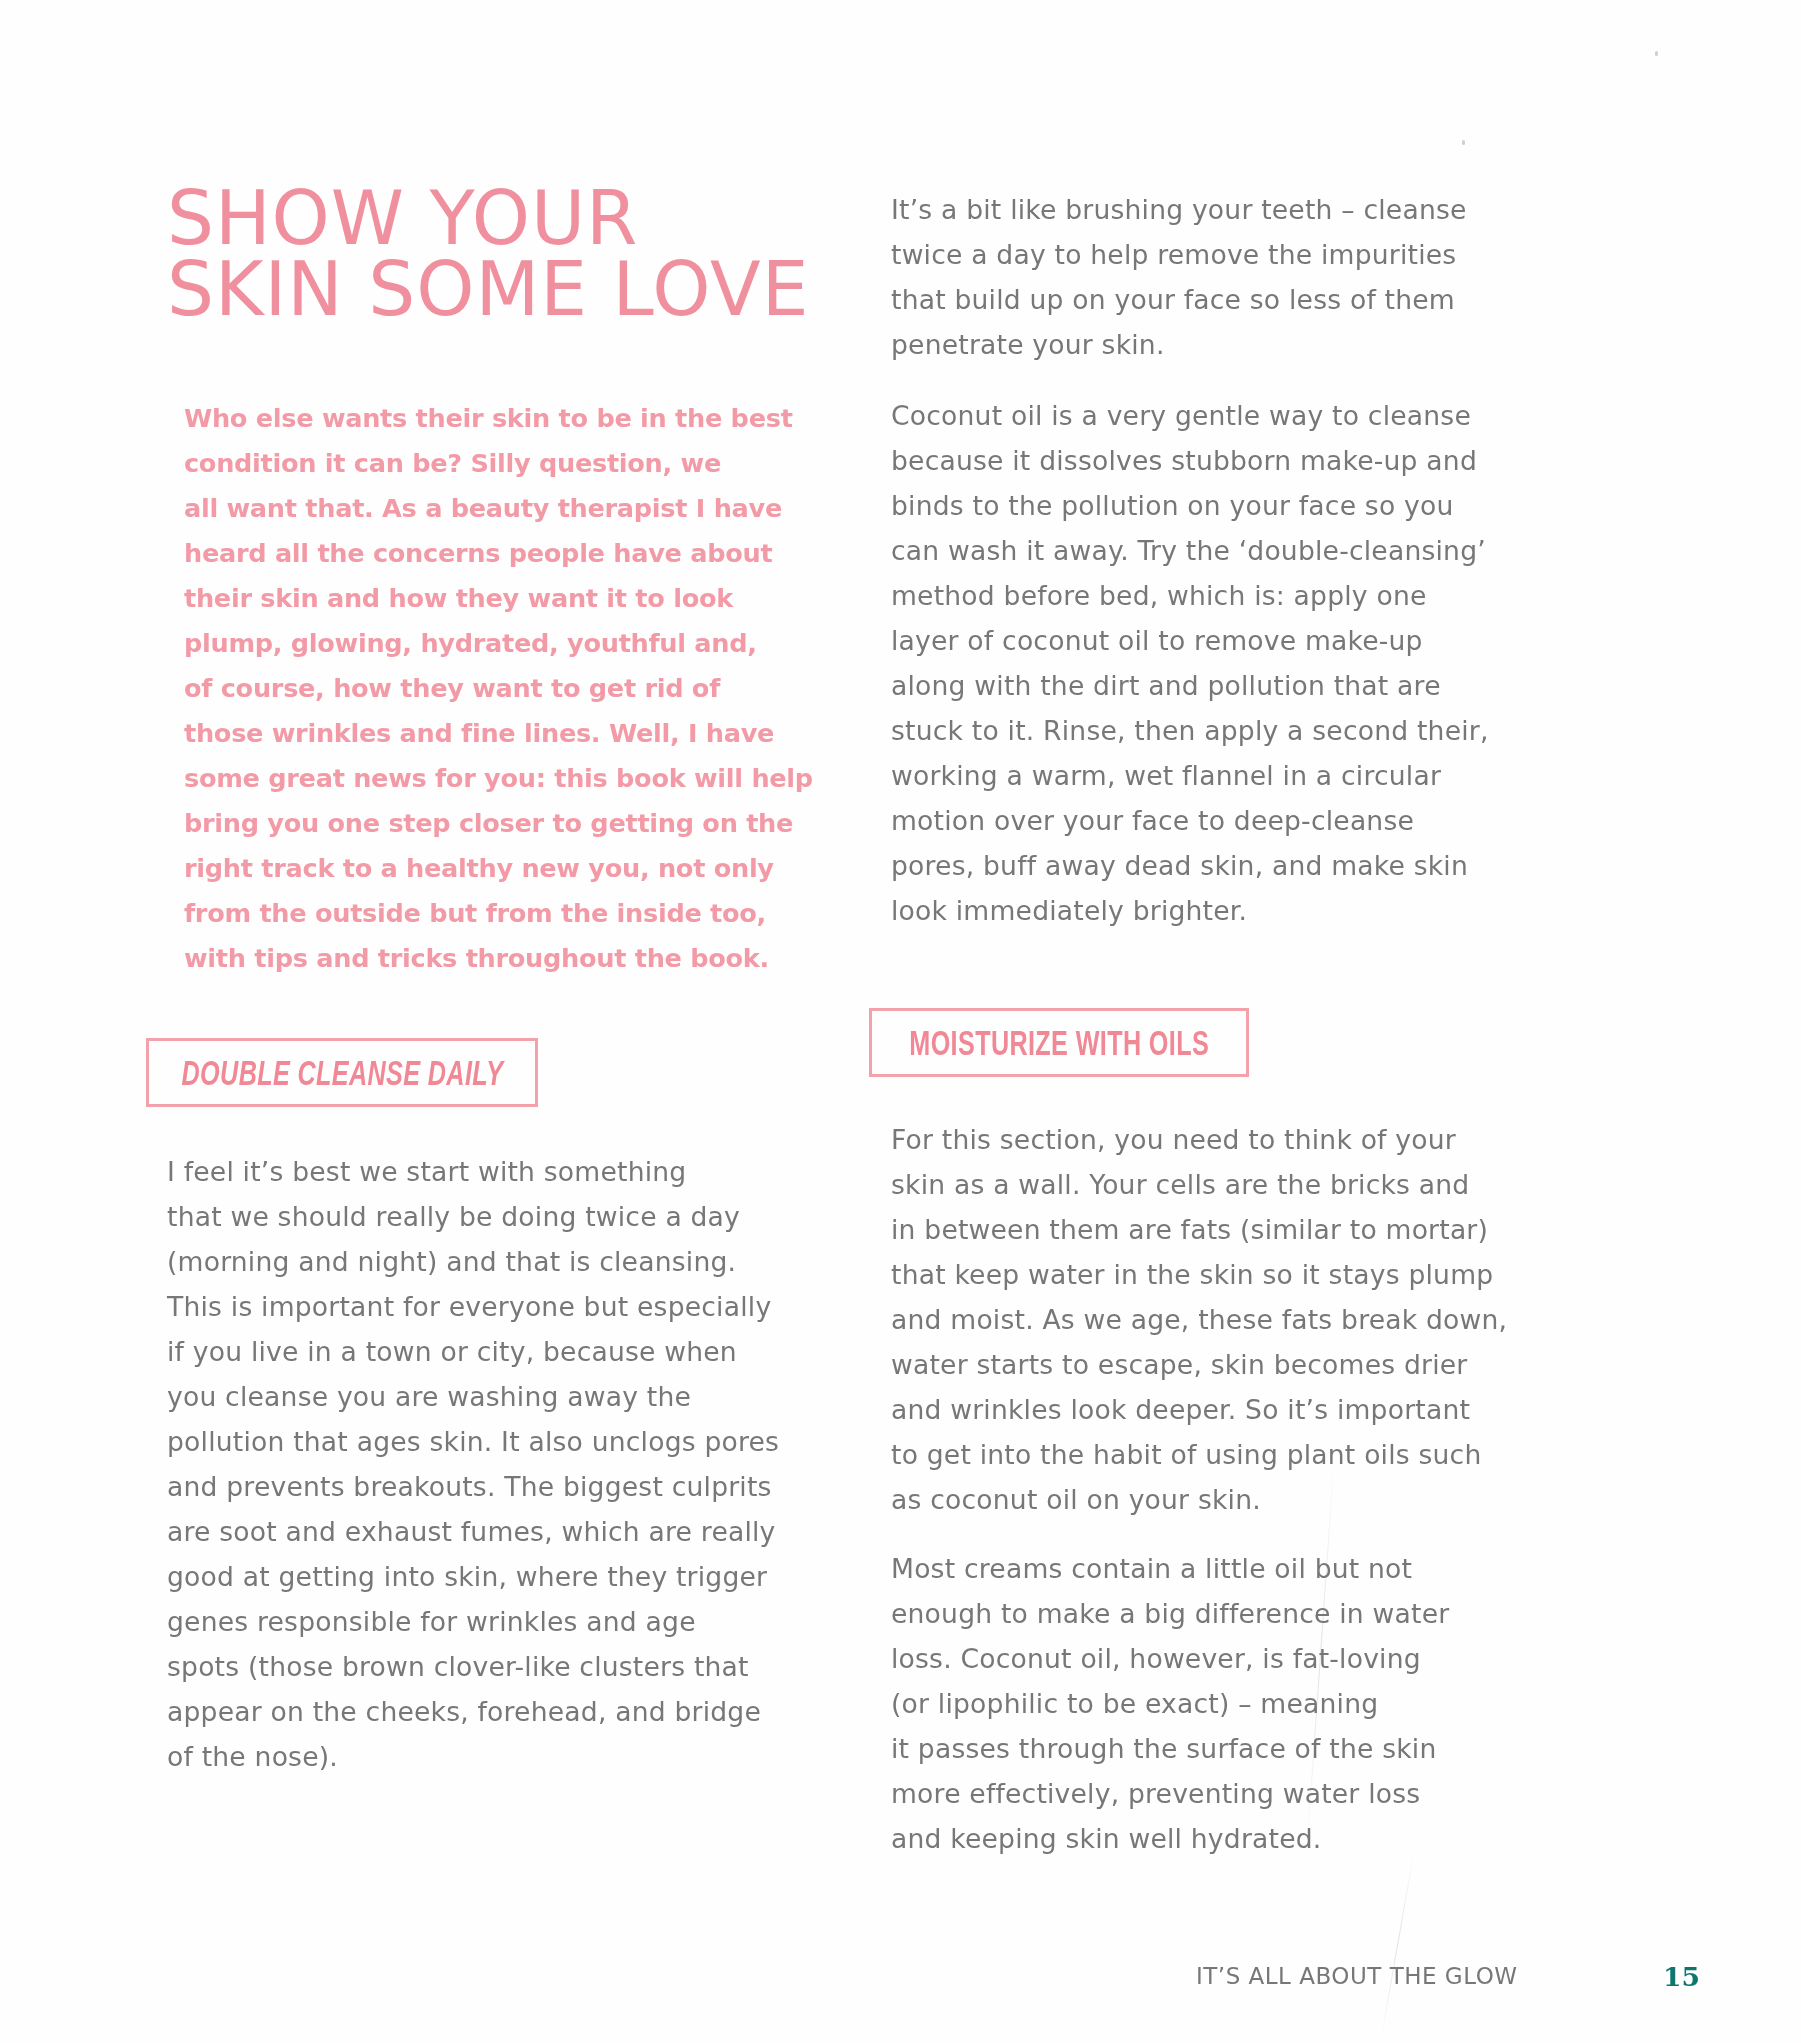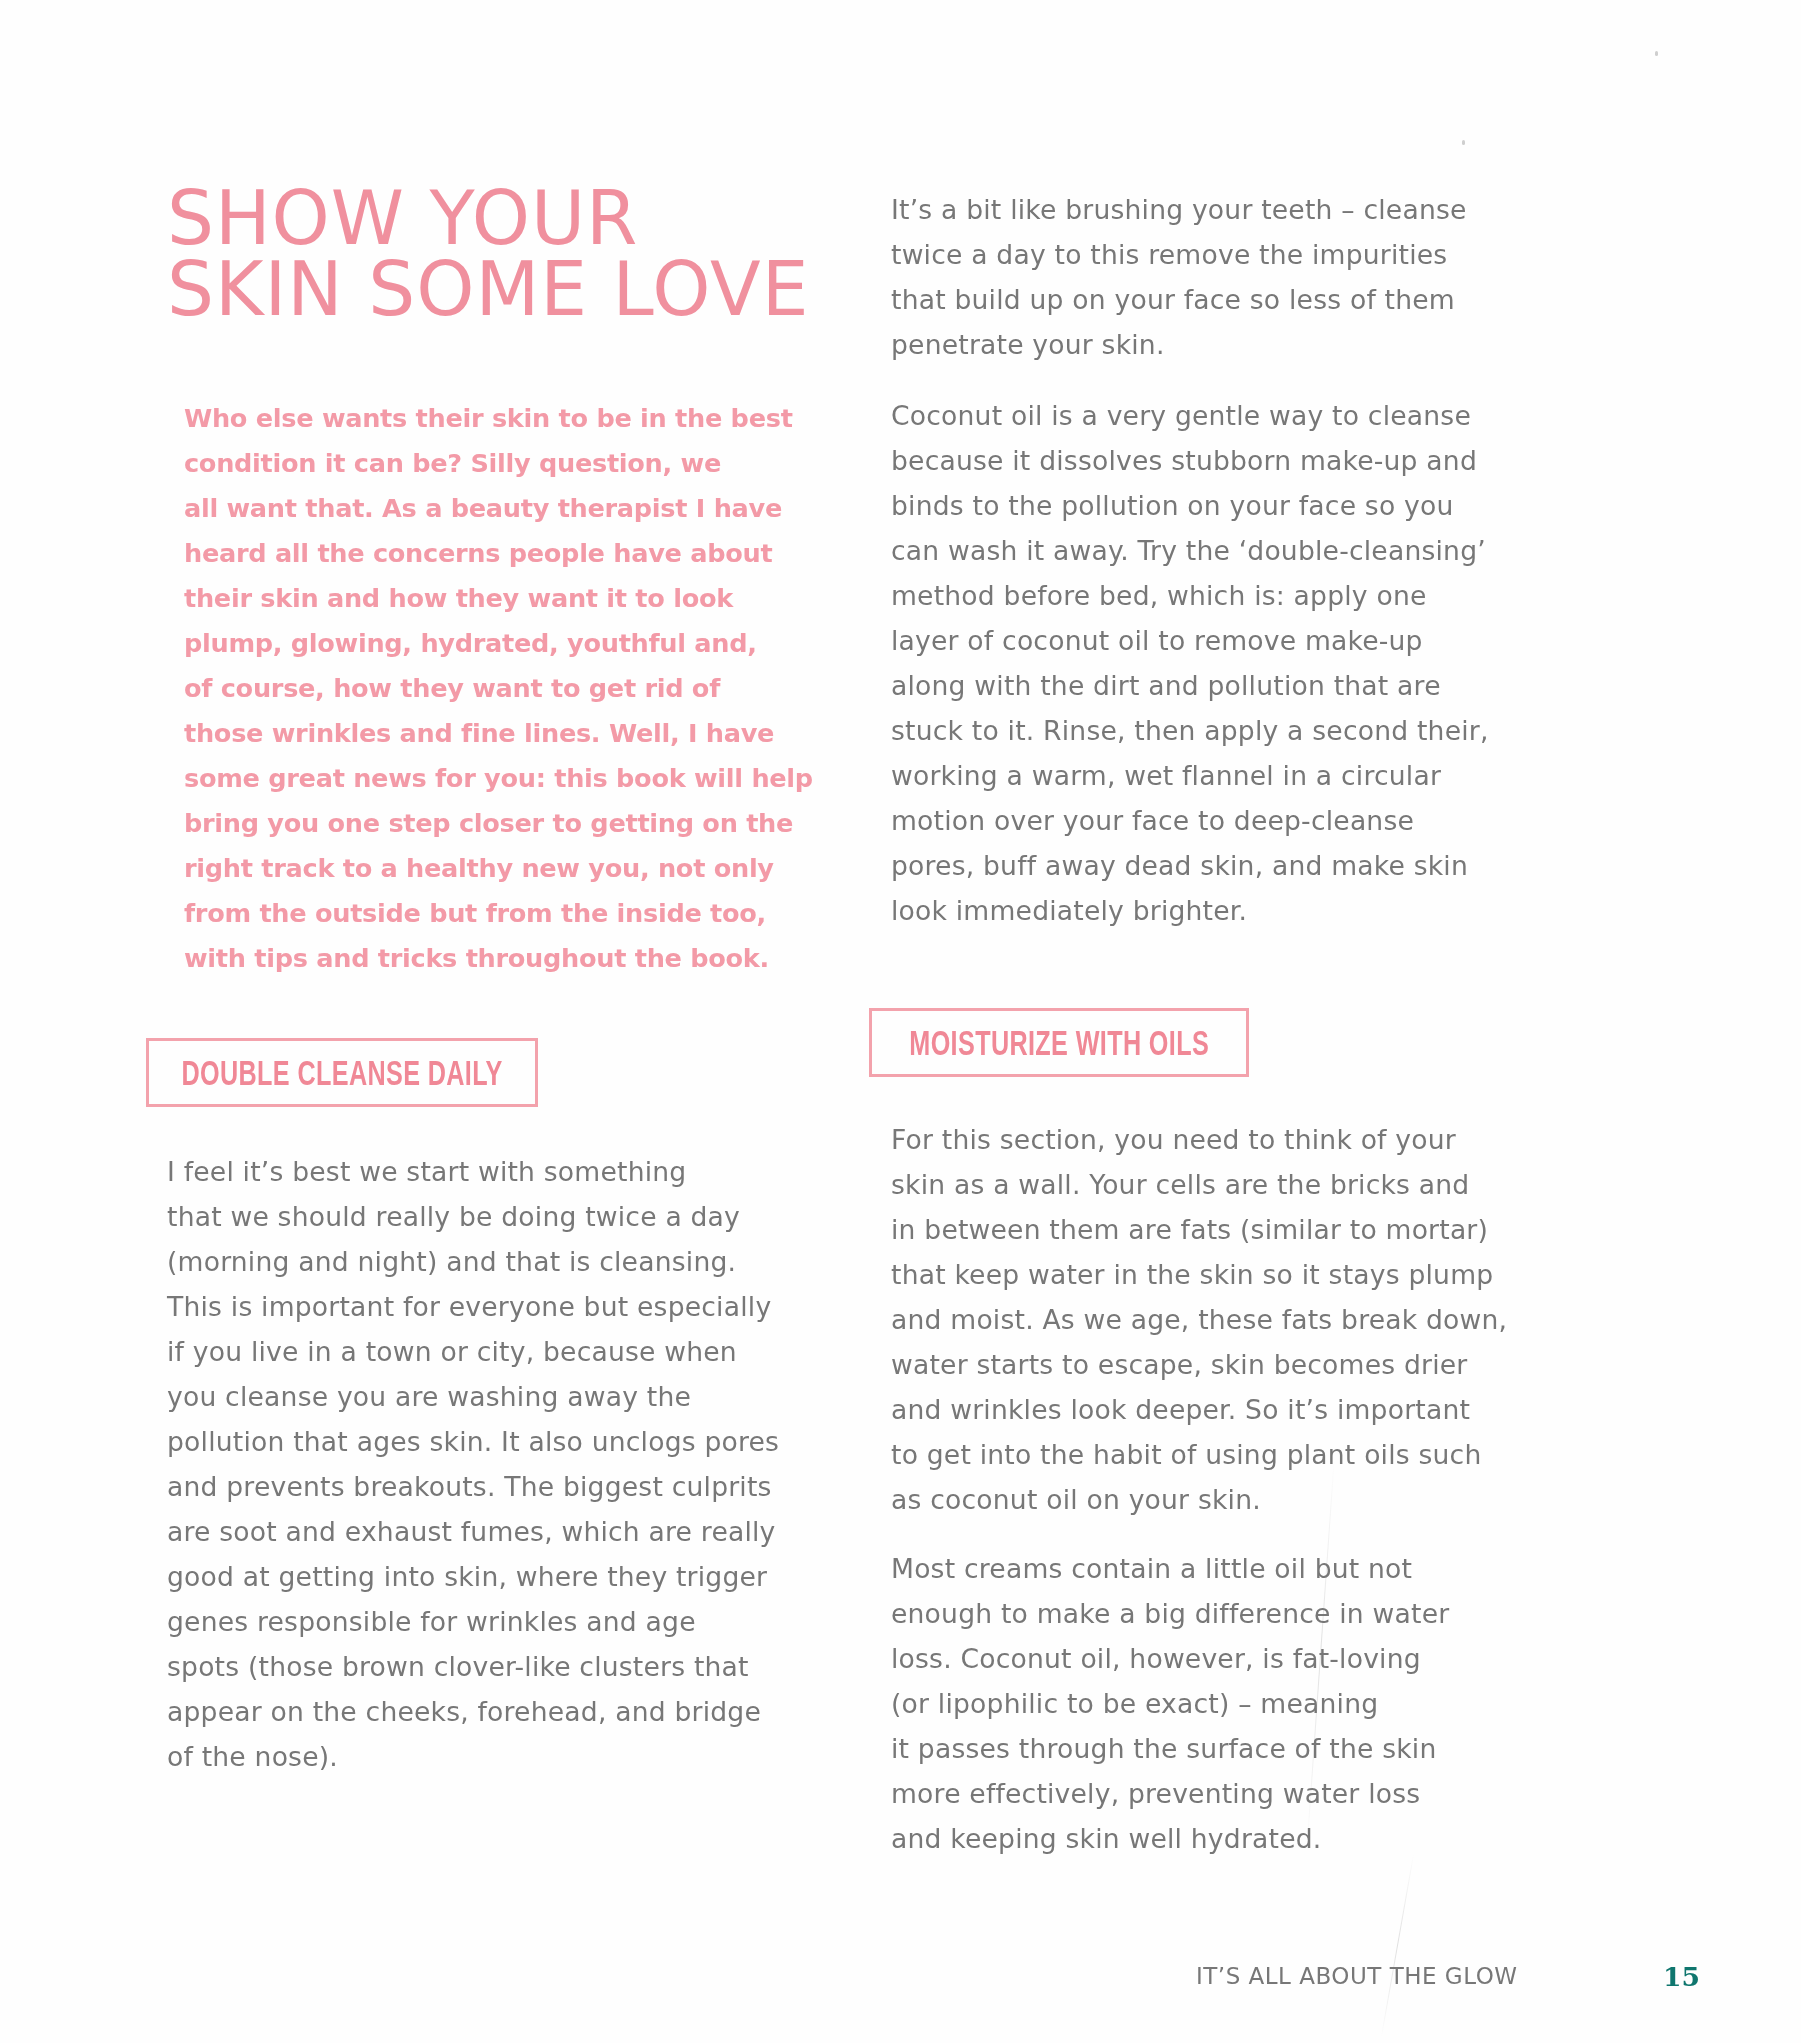--- a/index.html
+++ b/index.html
@@ -132,21 +132,21 @@
     <span class="line">plump, glowing, hydrated, youthful and,</span>
     <span class="line">of course, how they want to get rid of</span>
     <span class="line">those wrinkles and fine lines. Well, I have</span>
     <span class="line">some great news for you: this book will help</span>
     <span class="line">bring you one step closer to getting on the</span>
     <span class="line">right track to a healthy new you, not only</span>
     <span class="line">from the outside but from the inside too,</span>
     <span class="line">with tips and tricks throughout the book.</span>
   </p>
 
-  <div class="section-box" style="left:146px;top:1038px;width:392px;height:69px;">
+  <div class="section-box" style="left:146px;top:1038px;width:392px;height:69px;font-style:italic;">
     <span class="label">DOUBLE CLEANSE DAILY</span>
   </div>
 
   <p class="body-text" style="left:167px;top:1149px;width:690px;">
     <span class="line">I feel it’s best we start with something</span>
     <span class="line">that we should really be doing twice a day</span>
     <span class="line">(morning and night) and that is cleansing.</span>
     <span class="line">This is important for everyone but especially</span>
     <span class="line">if you live in a town or city, because when</span>
     <span class="line">you cleanse you are washing away the</span>
@@ -155,21 +155,21 @@
     <span class="line">are soot and exhaust fumes, which are really</span>
     <span class="line">good at getting into skin, where they trigger</span>
     <span class="line">genes responsible for wrinkles and age</span>
     <span class="line">spots (those brown clover-like clusters that</span>
     <span class="line">appear on the cheeks, forehead, and bridge</span>
     <span class="line">of the nose).</span>
   </p>
 
   <p class="body-text" style="left:891px;top:187px;width:690px;">
     <span class="line">It’s a bit like brushing your teeth – cleanse</span>
-    <span class="line">twice a day to this remove the impurities</span>
+    <span class="line">twice a day to help remove the impurities</span>
     <span class="line">that build up on your face so less of them</span>
     <span class="line">penetrate your skin.</span>
   </p>
 
   <p class="body-text" style="left:891px;top:393px;width:690px;">
     <span class="line">Coconut oil is a very gentle way to cleanse</span>
     <span class="line">because it dissolves stubborn make-up and</span>
     <span class="line">binds to the pollution on your face so you</span>
     <span class="line">can wash it away. Try the ‘double-cleansing’</span>
     <span class="line">method before bed, which is: apply one</span>

